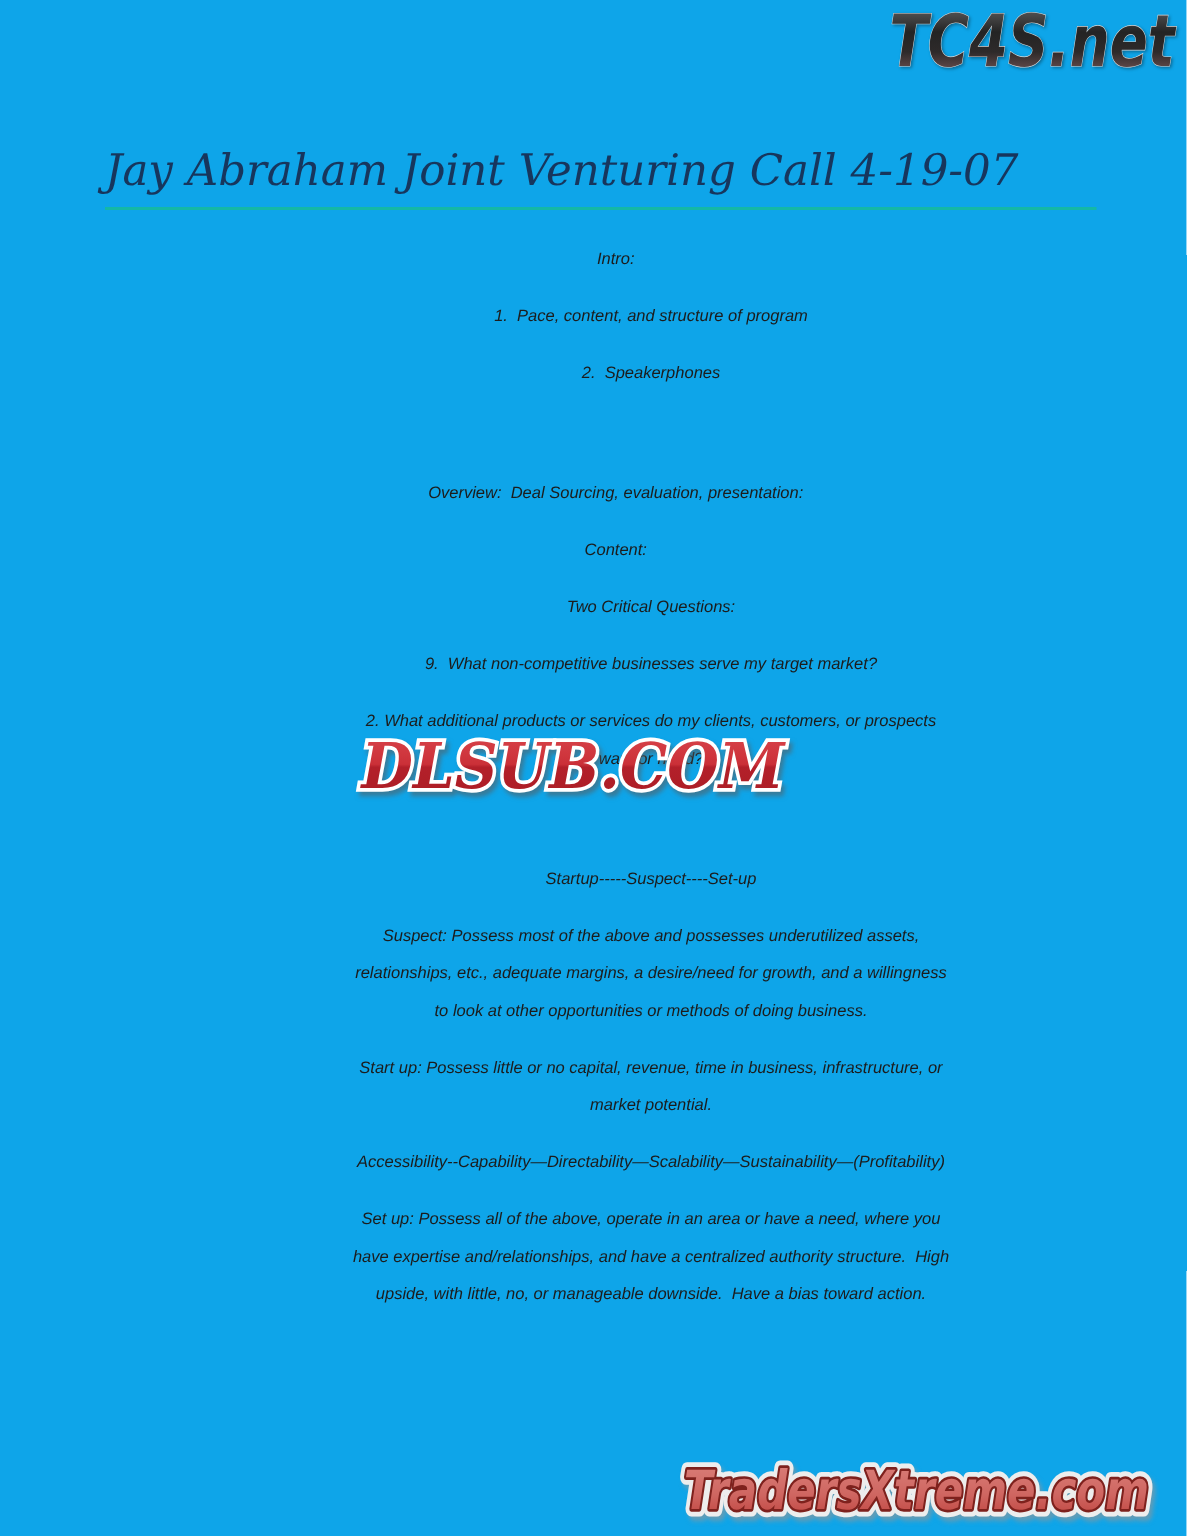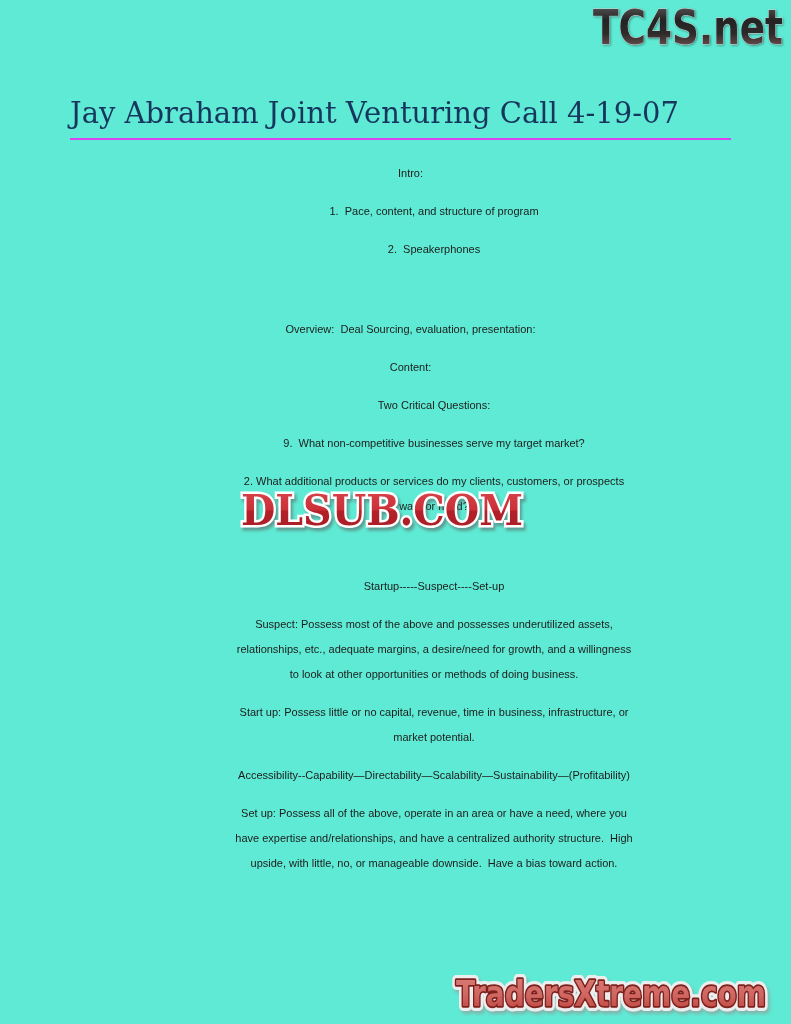--- a/index.html
+++ b/index.html
@@ -8,31 +8,32 @@
     width: 791px;
     height: 1024px;
     position: relative;
     font-family: "Liberation Sans", sans-serif;
     overflow: hidden;
   }
   .doc {
     position: absolute;
     inset: 0;
     padding: 93px 40px 0 70px;
-    background: #5eead4;
+    background: #0ea5e9;
+    font-style: italic;
   }
   h1.doc-title {
     font-family: "DejaVu Serif", "Liberation Serif", serif;
     font-weight: normal;
     font-size: 29px;
     line-height: 40px;
     color: #17365d;
     letter-spacing: 0px;
     padding-bottom: 5px;
-    border-bottom: 2px solid #d946ef;
+    border-bottom: 2px solid #14b8a6;
     margin-bottom: 21px;
     width: 661px;
   }
   p.para {
     font-size: 11px;
     line-height: 25px;
     color: #1c1c1c;
     white-space: pre-wrap;
     margin: 10px 0 13px 0;
     text-align: center;

